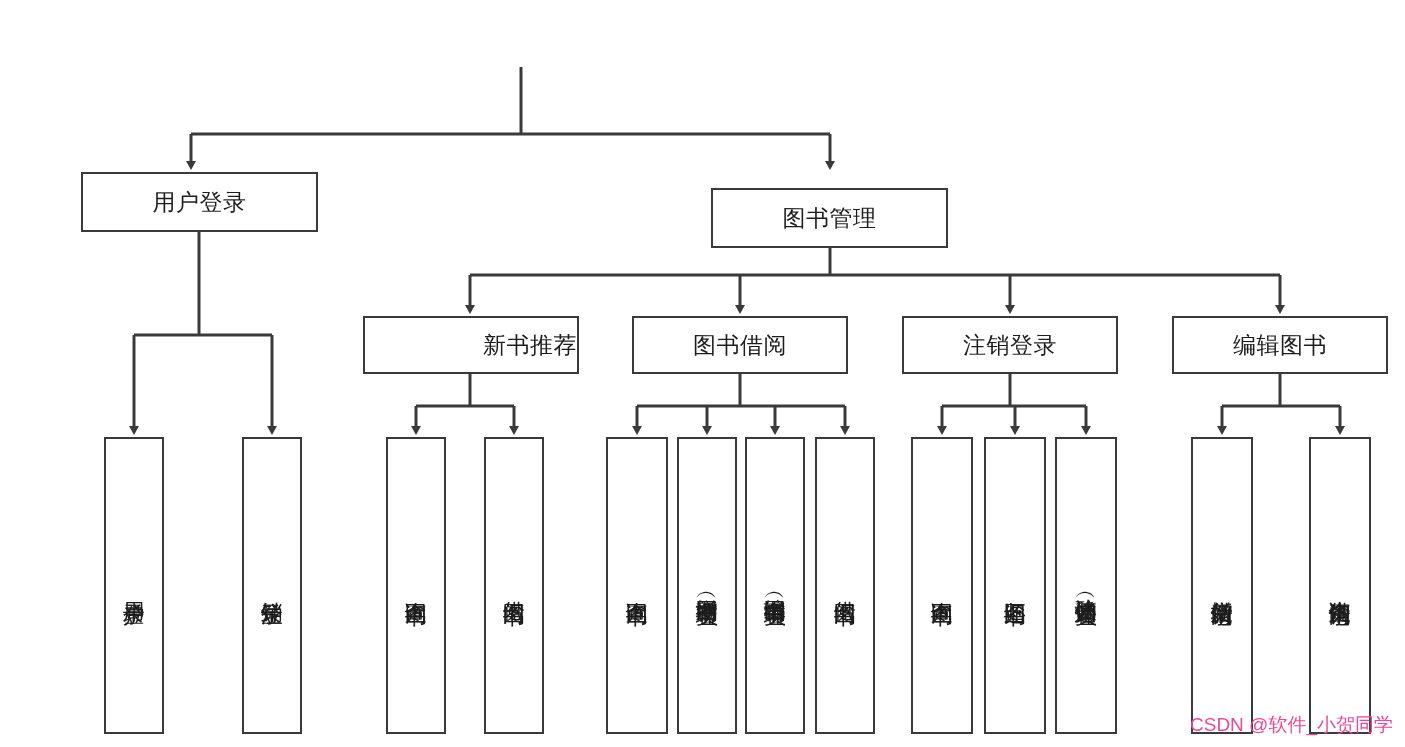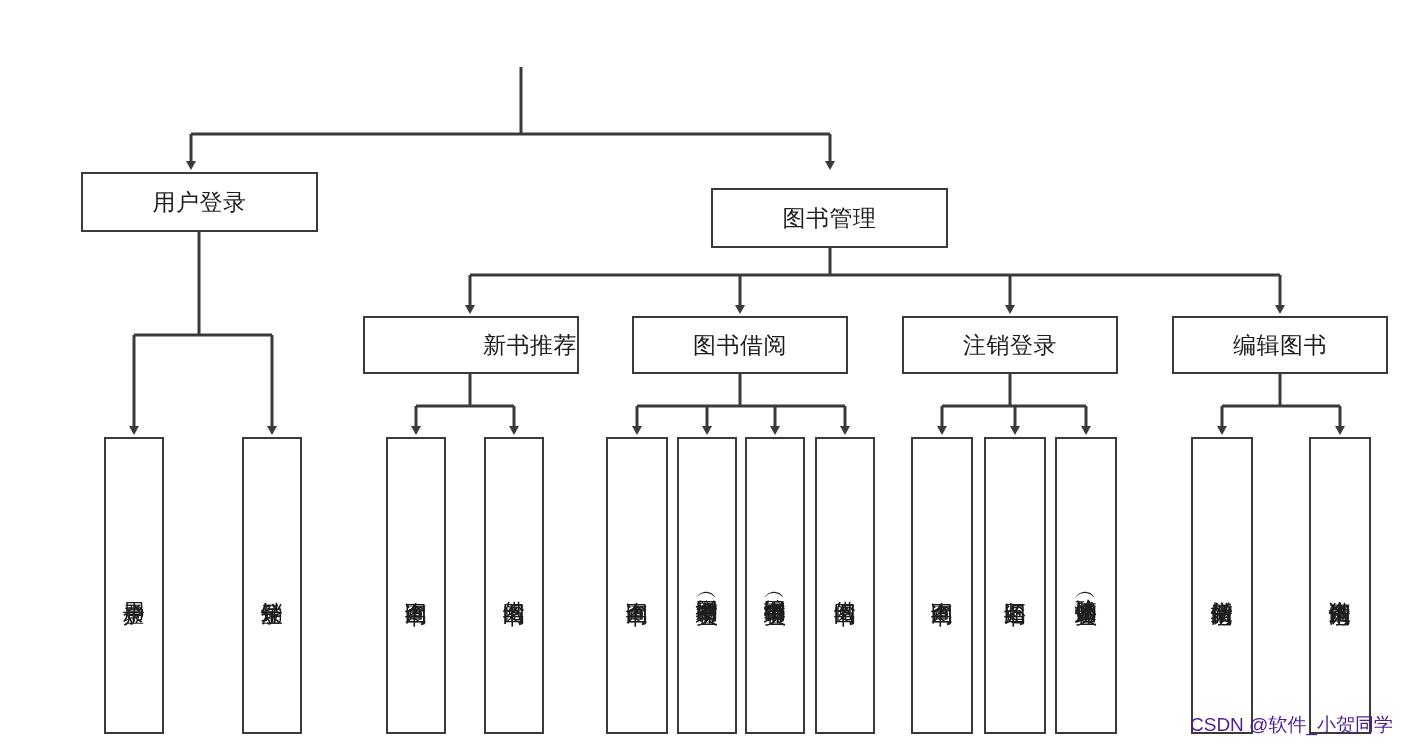--- a/index.html
+++ b/index.html
@@ -50,21 +50,21 @@
   .node.vert .vtext {
     writing-mode: vertical-rl;
     text-orientation: upright;
     white-space: nowrap;
   }
   .watermark {
     position: absolute;
     left: 1190px;
     top: 712px;
     font-size: 19px;
-    color: #4c1d95;
+    color: #ec4899;
     white-space: nowrap;
     pointer-events: none;
   }
 </style>
 </head>
 <body>
 
 <div id="canvas">
 
   <svg id="connectors" viewBox="0 0 1405 747" xmlns="http://www.w3.org/2000/svg">

